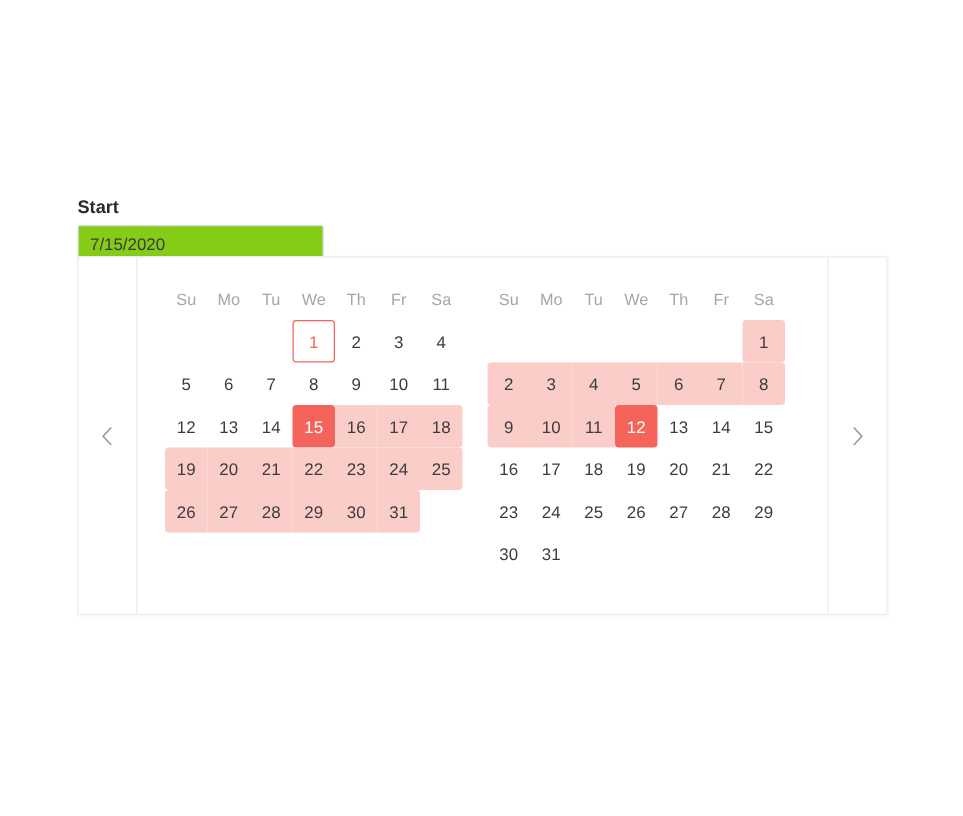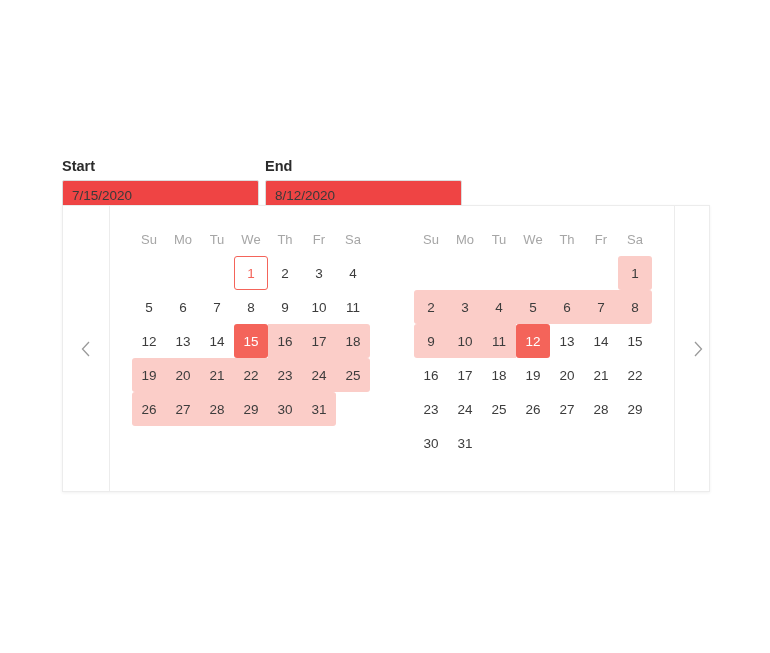--- a/index.html
+++ b/index.html
@@ -32,21 +32,21 @@
     color: #2b2b2b;
     margin-bottom: 5px;
     line-height: 17px;
   }
   .field-input {
     box-sizing: border-box;
     width: 197px;
     height: 30px;
     border: 1px solid #dcdcdc;
     border-radius: 2px;
-    background: #ef4444;
+    background: #84cc16;
     font-size: 13.5px;
     color: #3a3a3a;
     padding: 0 9px;
     font-family: "Liberation Sans", sans-serif;
     outline: none;
   }
   .field-input::placeholder { color: #b5b5b5; }
 
   
   .panel {
@@ -98,21 +98,21 @@
   }
   .today-link {
     font-size: 13.5px;
     color: #f2675b;
     cursor: pointer;
     line-height: 18px;
   }
 
   .grids {
     display: flex;
-    gap: 44px;
+    gap: 20px;
   }
   .month-grid {
     display: grid;
     grid-template-columns: repeat(7, 34px);
     grid-auto-rows: 34px;
   }
   .dow {
     font-size: 13px;
     color: #a6a6a6;
     display: flex;
@@ -156,24 +156,20 @@
 </style>
 </head>
 <body>
 
 <div class="root">
 
   <div class="fields">
     <div class="field-group">
       <div class="field-label">Start</div>
       <input class="field-input" type="text" value="7/15/2020" style="">
-    </div>
-    <div class="field-group">
-      <div class="field-label">End</div>
-      <input class="field-input" type="text" value="8/12/2020" style="">
     </div>
   </div>
 
   <div class="panel">
 
     <div class="nav-col left">
       <span>
         <svg width="10" height="16" viewBox="0 0 10 16" aria-hidden="true">
           <polyline points="8,1 1.5,8 8,15" fill="none" stroke="#9a9a9a" stroke-width="1.3"></polyline>
         </svg>

